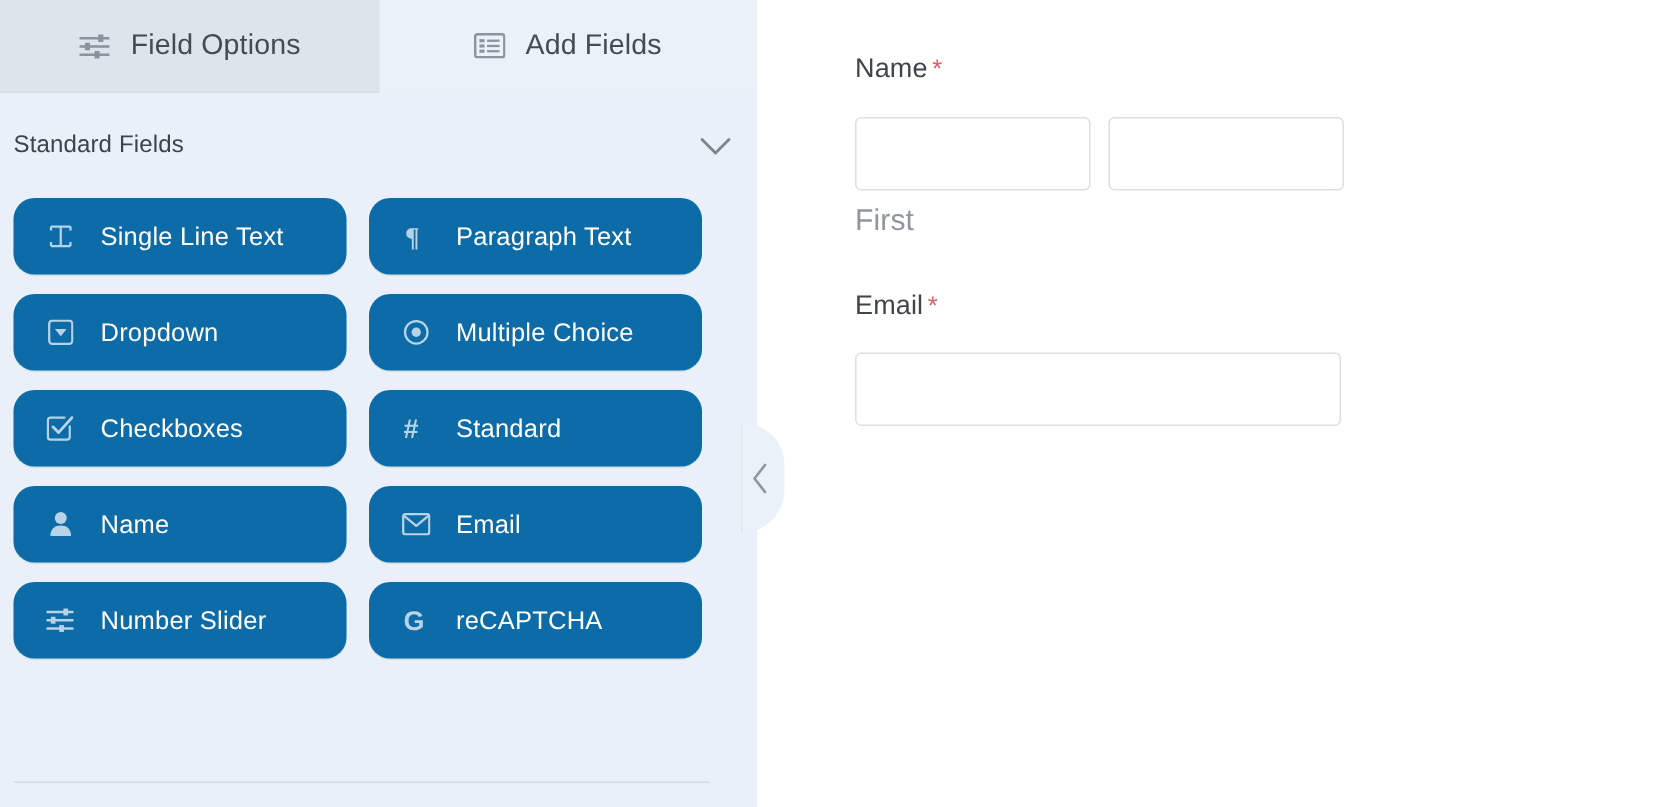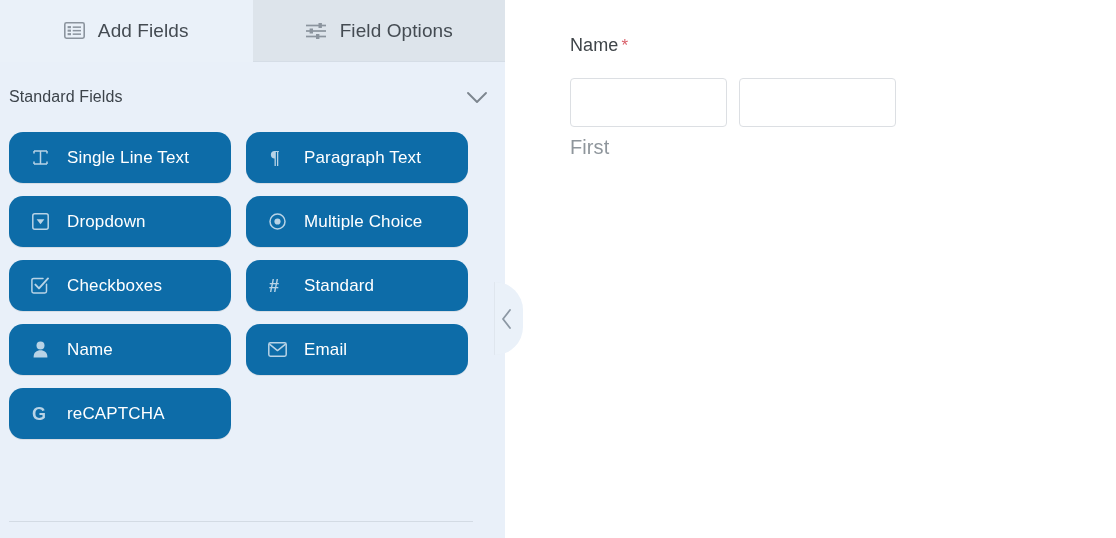--- a/index.html
+++ b/index.html
@@ -213,50 +213,50 @@
   }
 </style>
 </head>
 <body>
 
 <div id="app">
 
   <div class="left-panel">
 
     <div class="tabs">
+
+      <div class="tab inactive">
+        <span class="tab-icon">
+          <svg width="22" height="18" viewBox="0 0 22 18">
+            <line x1="1" y1="3.5" x2="21" y2="3.5" stroke="#8b949e" stroke-width="1.7"></line>
+            <line x1="1" y1="9" x2="21" y2="9" stroke="#8b949e" stroke-width="1.7"></line>
+            <line x1="1" y1="14.5" x2="21" y2="14.5" stroke="#8b949e" stroke-width="1.7"></line>
+            <rect x="13.5" y="1" width="3.4" height="5" fill="#8b949e"></rect>
+            <rect x="4.6" y="6.5" width="3.4" height="5" fill="#8b949e"></rect>
+            <rect x="11" y="12" width="3.4" height="5" fill="#8b949e"></rect>
+          </svg>
+        </span>
+        <span>Field Options</span>
+      </div>
 
       <div class="tab active">
         <span class="tab-icon">
           <svg width="21" height="17" viewBox="0 0 21 17">
             <rect x="0.8" y="0.8" width="19.4" height="15.4" rx="1.6" fill="none" stroke="#8b949e" stroke-width="1.6"></rect>
             <rect x="3.6" y="4.1" width="3.4" height="2.1" fill="#8b949e"></rect>
             <rect x="3.6" y="7.6" width="3.4" height="2.1" fill="#8b949e"></rect>
             <rect x="3.6" y="11.1" width="3.4" height="2.1" fill="#8b949e"></rect>
             <rect x="8.7" y="4.4" width="8.3" height="1.5" fill="#8b949e"></rect>
             <rect x="8.7" y="7.9" width="8.3" height="1.5" fill="#8b949e"></rect>
             <rect x="8.7" y="11.4" width="8.3" height="1.5" fill="#8b949e"></rect>
           </svg>
         </span>
         <span>Add Fields</span>
       </div>
 
-      <div class="tab inactive">
-        <span class="tab-icon">
-          <svg width="22" height="18" viewBox="0 0 22 18">
-            <line x1="1" y1="3.5" x2="21" y2="3.5" stroke="#8b949e" stroke-width="1.7"></line>
-            <line x1="1" y1="9" x2="21" y2="9" stroke="#8b949e" stroke-width="1.7"></line>
-            <line x1="1" y1="14.5" x2="21" y2="14.5" stroke="#8b949e" stroke-width="1.7"></line>
-            <rect x="13.5" y="1" width="3.4" height="5" fill="#8b949e"></rect>
-            <rect x="4.6" y="6.5" width="3.4" height="5" fill="#8b949e"></rect>
-            <rect x="11" y="12" width="3.4" height="5" fill="#8b949e"></rect>
-          </svg>
-        </span>
-        <span>Field Options</span>
-      </div>
-
     </div>
 
     <div class="section-head">
       <span class="section-title">Standard Fields</span>
       <span class="chevron-down">
         <svg width="22" height="13" viewBox="0 0 22 13">
           <polyline points="2,2 11,11 20,2" fill="none" stroke="#7d868f" stroke-width="1.9" stroke-linecap="round" stroke-linejoin="round"></polyline>
         </svg>
       </span>
     </div>
@@ -339,20 +339,33 @@
       <div class="field-btn">
         <span class="fb-icon">
           <svg width="19" height="15" viewBox="0 0 19 15">
             <rect x="0.8" y="0.8" width="17.4" height="13.4" rx="1.6" fill="none" stroke="#b8d3e6" stroke-width="1.5"></rect>
             <polyline points="1.8,2.3 9.5,8.6 17.2,2.3" fill="none" stroke="#b8d3e6" stroke-width="1.5" stroke-linecap="round" stroke-linejoin="round"></polyline>
           </svg>
         </span>
         <span class="fb-label">Email</span>
       </div>
 
+      <div class="field-btn">
+        <span class="fb-icon">
+          <svg width="20" height="17" viewBox="0 0 20 17">
+            <line x1="1" y1="3" x2="19" y2="3" stroke="#b8d3e6" stroke-width="1.6"></line>
+            <line x1="1" y1="8.5" x2="19" y2="8.5" stroke="#b8d3e6" stroke-width="1.6"></line>
+            <line x1="1" y1="14" x2="19" y2="14" stroke="#b8d3e6" stroke-width="1.6"></line>
+            <rect x="12.3" y="0.7" width="3.1" height="4.6" fill="#b8d3e6"></rect>
+            <rect x="3.9" y="6.2" width="3.1" height="4.6" fill="#b8d3e6"></rect>
+            <rect x="9.5" y="11.7" width="3.1" height="4.6" fill="#b8d3e6"></rect>
+          </svg>
+        </span>
+        <span class="fb-label">Number Slider</span>
+      </div>
 
       <div class="field-btn">
         <span class="fb-icon">
           <svg width="18" height="19" viewBox="0 0 18 19">
             <text x="1" y="16" font-family="'Liberation Sans', sans-serif" font-size="18" font-weight="bold" fill="#b8d3e6">G</text>
           </svg>
         </span>
         <span class="fb-label">reCAPTCHA</span>
       </div>
 
@@ -381,17 +394,23 @@
       </div>
       <div class="name-inputs">
         <div class="text-input"></div>
         <div class="text-input"></div>
       </div>
       <div class="sublabels">
         <span class="sublabel">First</span>
       </div>
     </div>
 
+    <div class="form-field" id="email-field">
+      <div>
+        <span class="field-label">Email</span><span class="req-star">*</span>
+      </div>
+      <div class="text-input"></div>
+    </div>
 
 
   </div>
 
 </div>
 
 </body></html>

